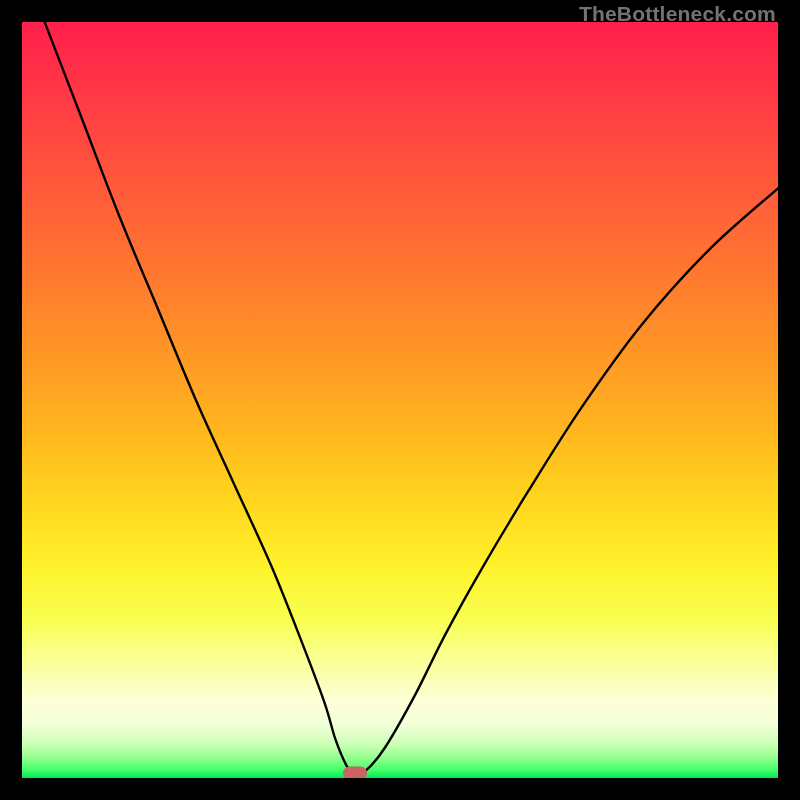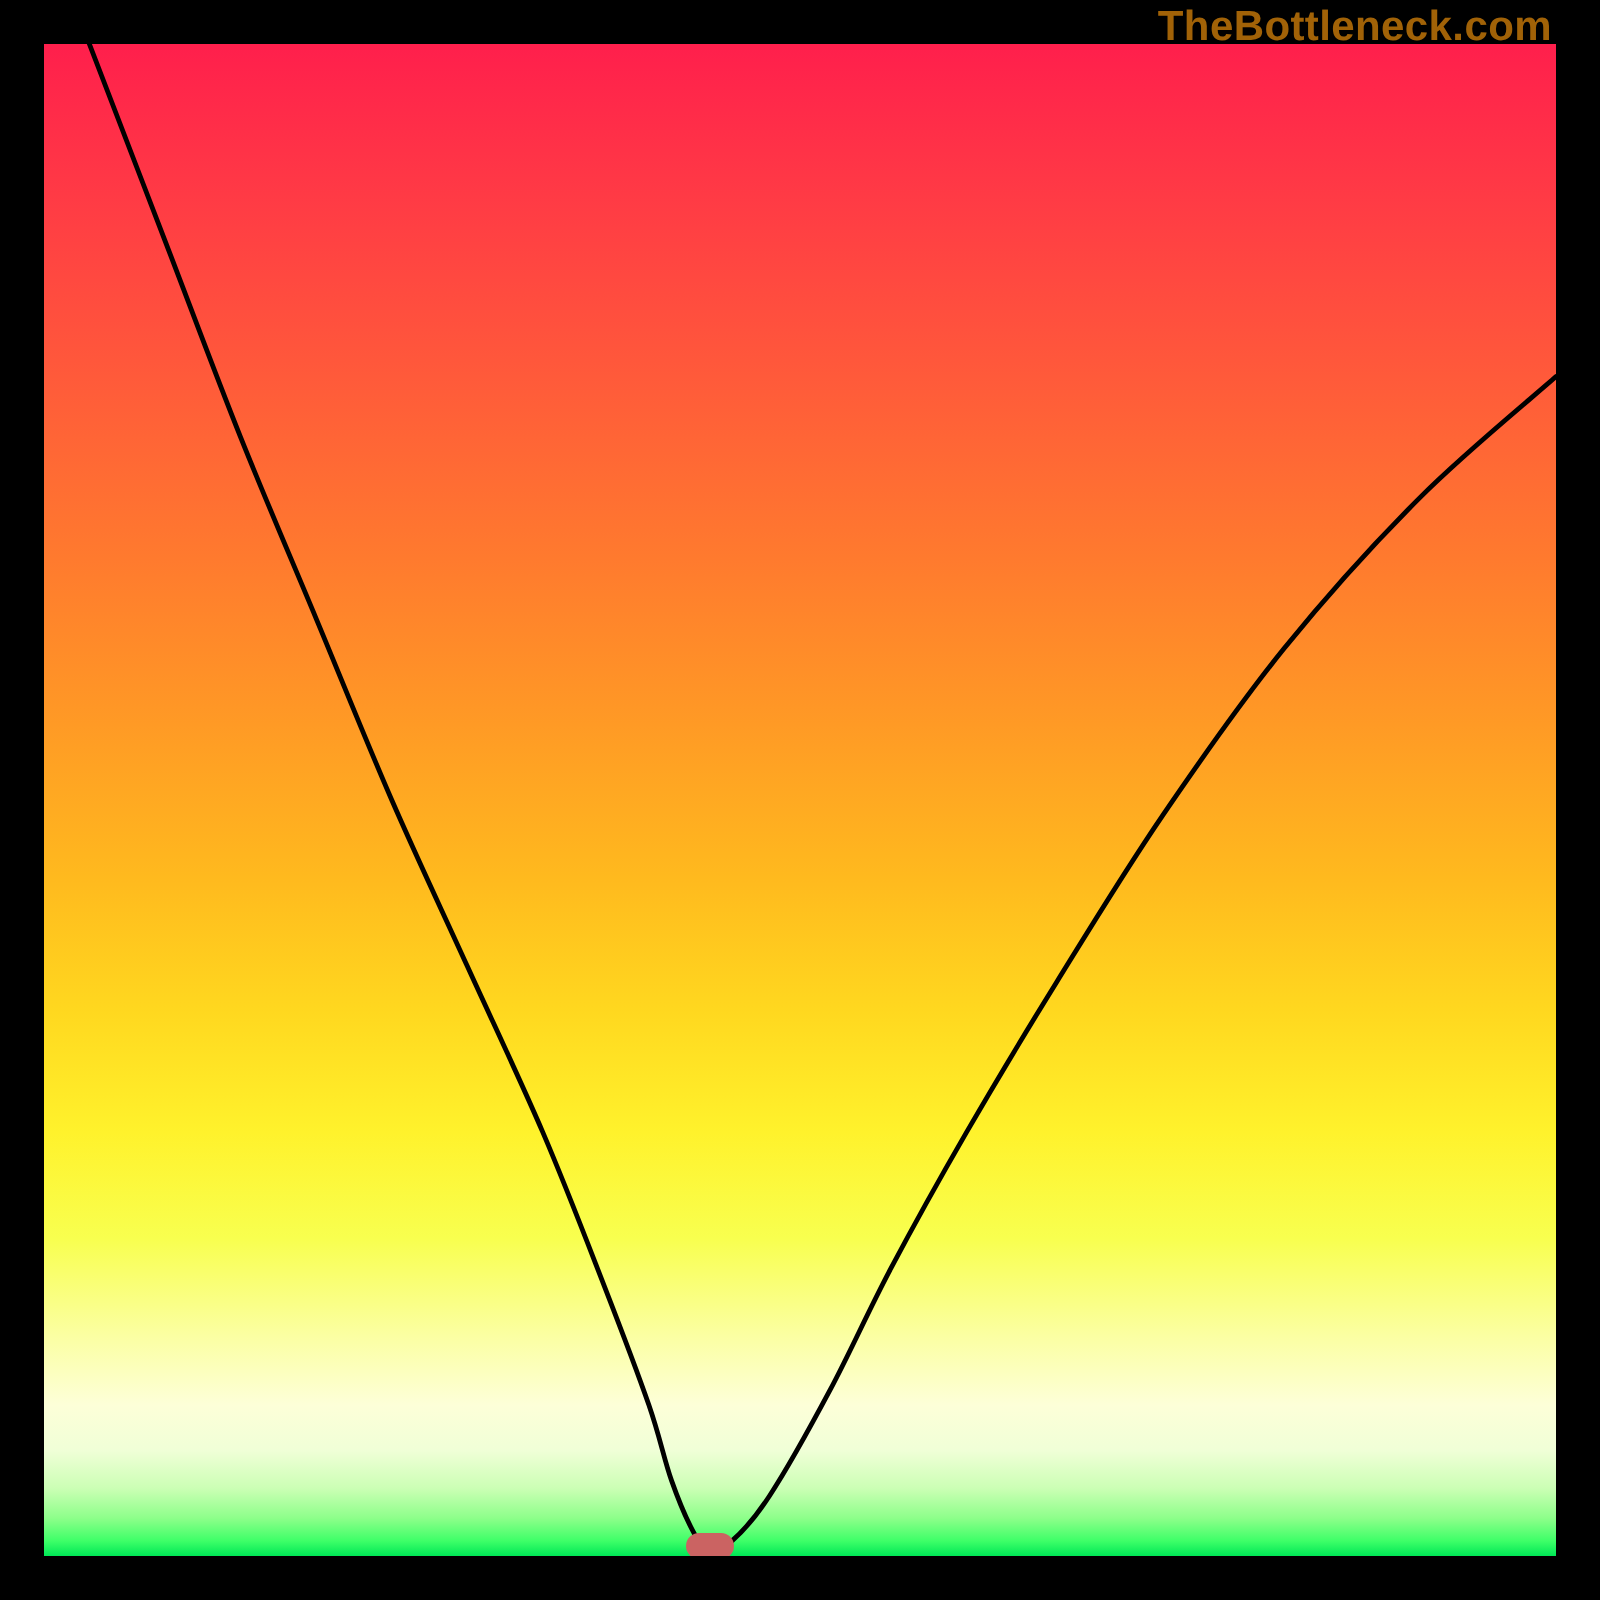--- a/index.html
+++ b/index.html
@@ -41,21 +41,21 @@
       #3eff68 99%,
       #00e756 100%
     );
   }
   .watermark {
     position: absolute;
     top: 2px;
     right: 24px;
     font-size: 21px;
     font-weight: 600;
-    color: #a16207;
+    color: #737373;
     letter-spacing: 0.2px;
     font-family: Verdana, Arial, sans-serif;
   }
   svg.curve {
     position: absolute;
     left: 0; top: 0;
     width: 756px;
     height: 756px;
   }
   .marker {

